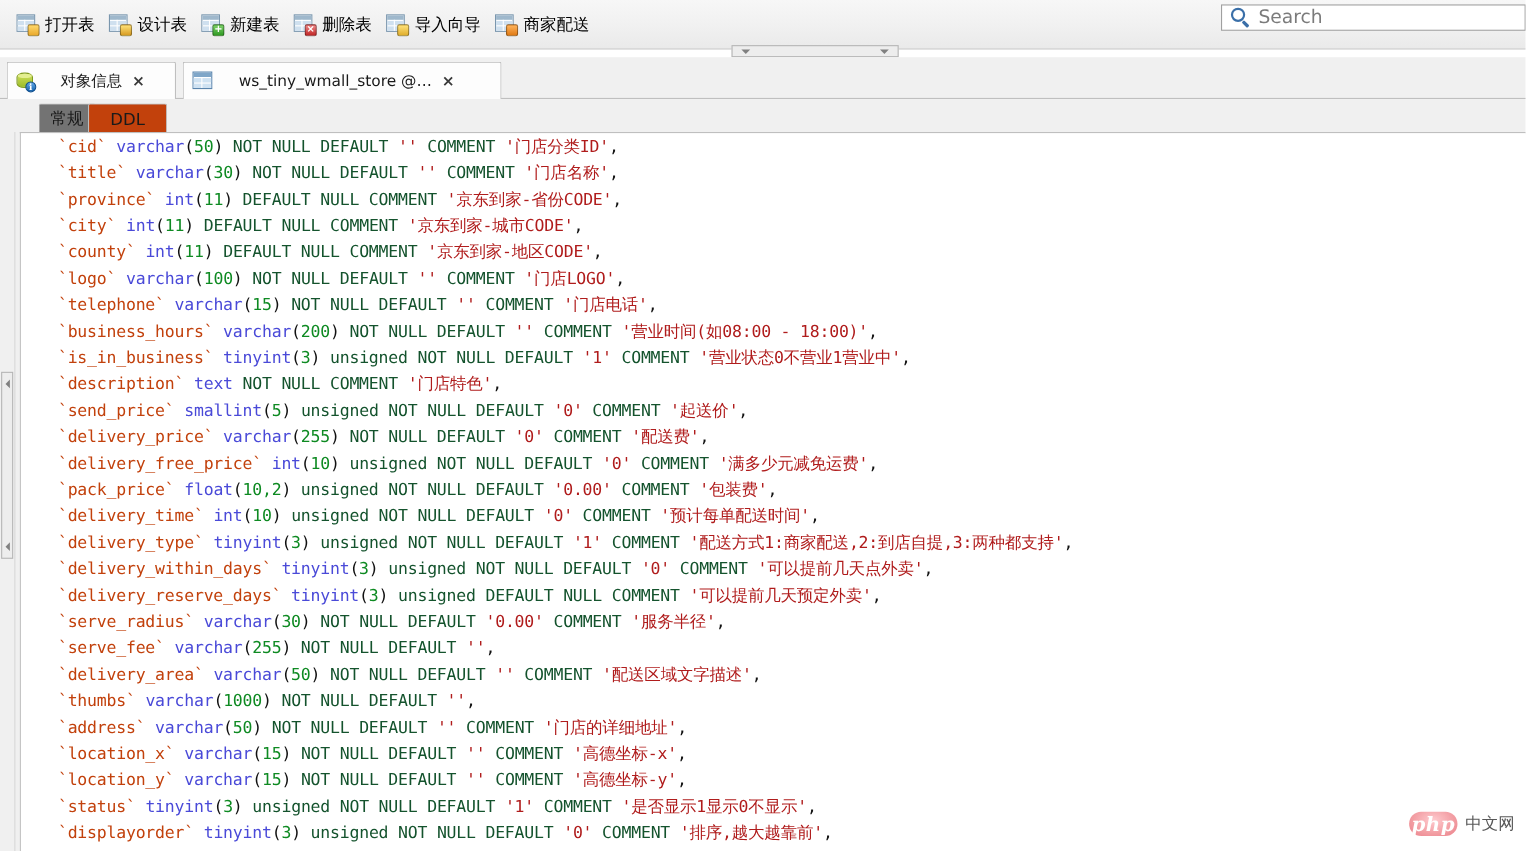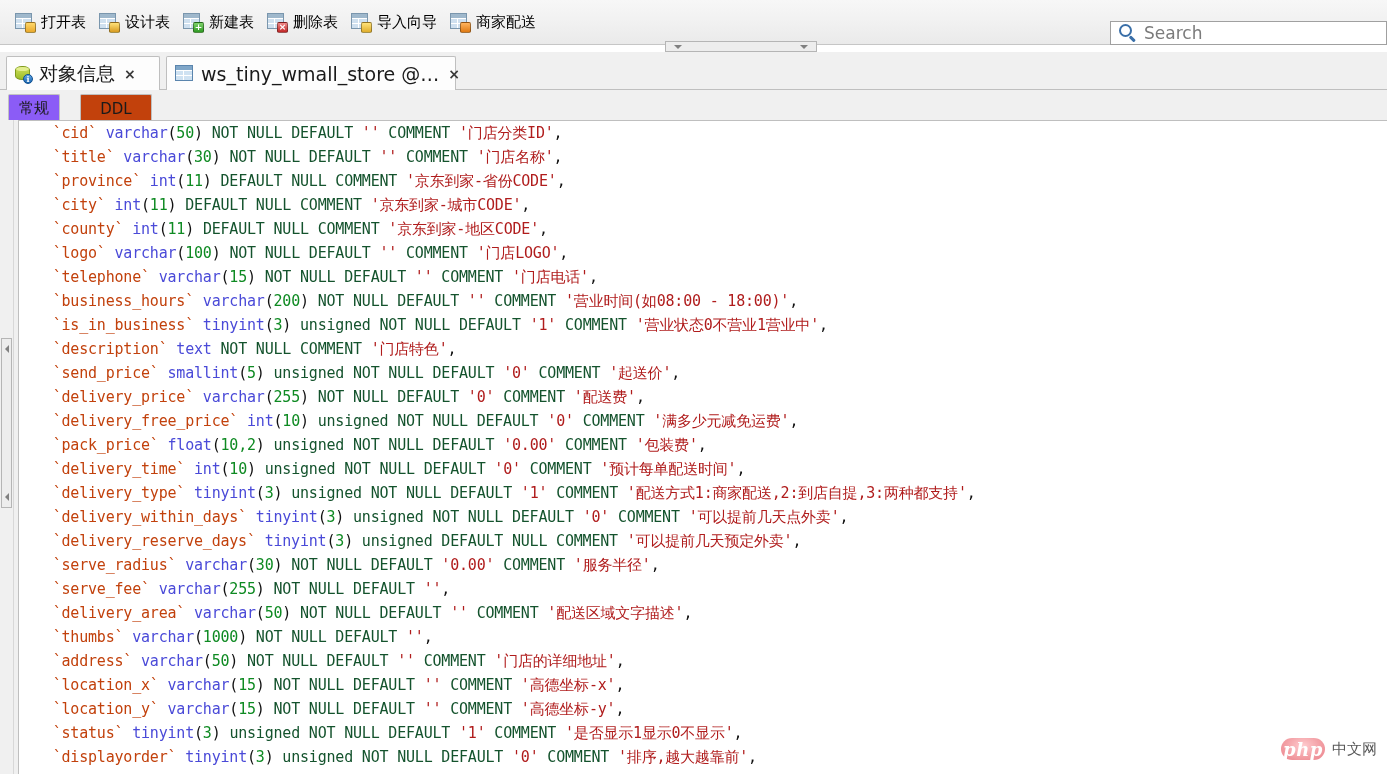--- a/index.html
+++ b/index.html
@@ -104,21 +104,20 @@
   #searchbox {
     position: absolute;
     right: 0px; top: 4px;
     width: 277px; height: 24px;
     background: #fff;
     border: 1px solid #a0a0a0;
     box-sizing: border-box;
     display: flex;
     align-items: center;
     padding-left: 8px;
-    margin-top: 17px;
   }
   #searchbox .magn {
     width: 18px; height: 18px;
     position: relative;
     flex: 0 0 auto;
     margin-right: 7px;
   }
   #searchbox .magn .circ {
     position: absolute; left: 0; top: 0;
     width: 13px; height: 13px; border-radius: 50%;
@@ -175,23 +174,23 @@
     border-bottom: none;
     box-sizing: border-box;
     display: flex;
     align-items: center;
     padding: 0 8px;
     border-radius: 2px 2px 0 0;
     cursor: default;
   }
   .otab .ot-label {
     font-family: "DejaVu Sans", "Liberation Sans", sans-serif;
-    font-size: 19px;
+    font-size: 14px;
     color: #1a1a1a;
-    margin: 0 9px 0 7px;
+    margin: 0 9px 0 23px;
     white-space: nowrap;
   }
   .otab .ot-close {
     font-family: "DejaVu Sans", sans-serif;
     font-size: 14px;
     color: #3a3a3a;
     font-weight: bold;
     line-height: 1;
     cursor: pointer;
   }
@@ -247,21 +246,21 @@
     box-sizing: border-box;
     display: flex; align-items: center; justify-content: center;
     font-family: "DejaVu Sans", "Liberation Sans", sans-serif;
     font-size: 15px;
     color: #1a1a1a;
     border: 1px solid #c2c2c2;
     border-bottom: none;
     border-radius: 2px 2px 0 0;
     cursor: default;
   }
-  #itab-general { left: 8px; width: 52px; background: #8b5cf6; }
+  #itab-general { left: 35px; width: 52px; background: #737373; }
   #itab-ddl { left: 80px; width: 72px; background: #c2410c; border-color: #bfbfbf; }
 
   
   #codewrap {
     position: absolute;
     left: 18px; top: 120px;
     width: 1369px;
     height: 654px;
     background: #ffffff;
     border-top: 1px solid #bfbfbf;

